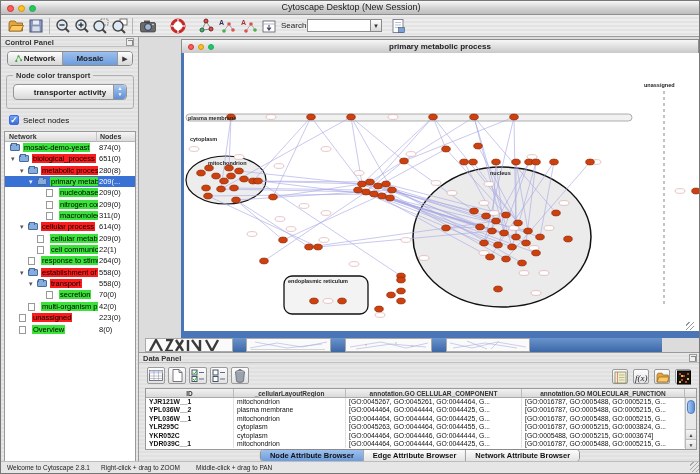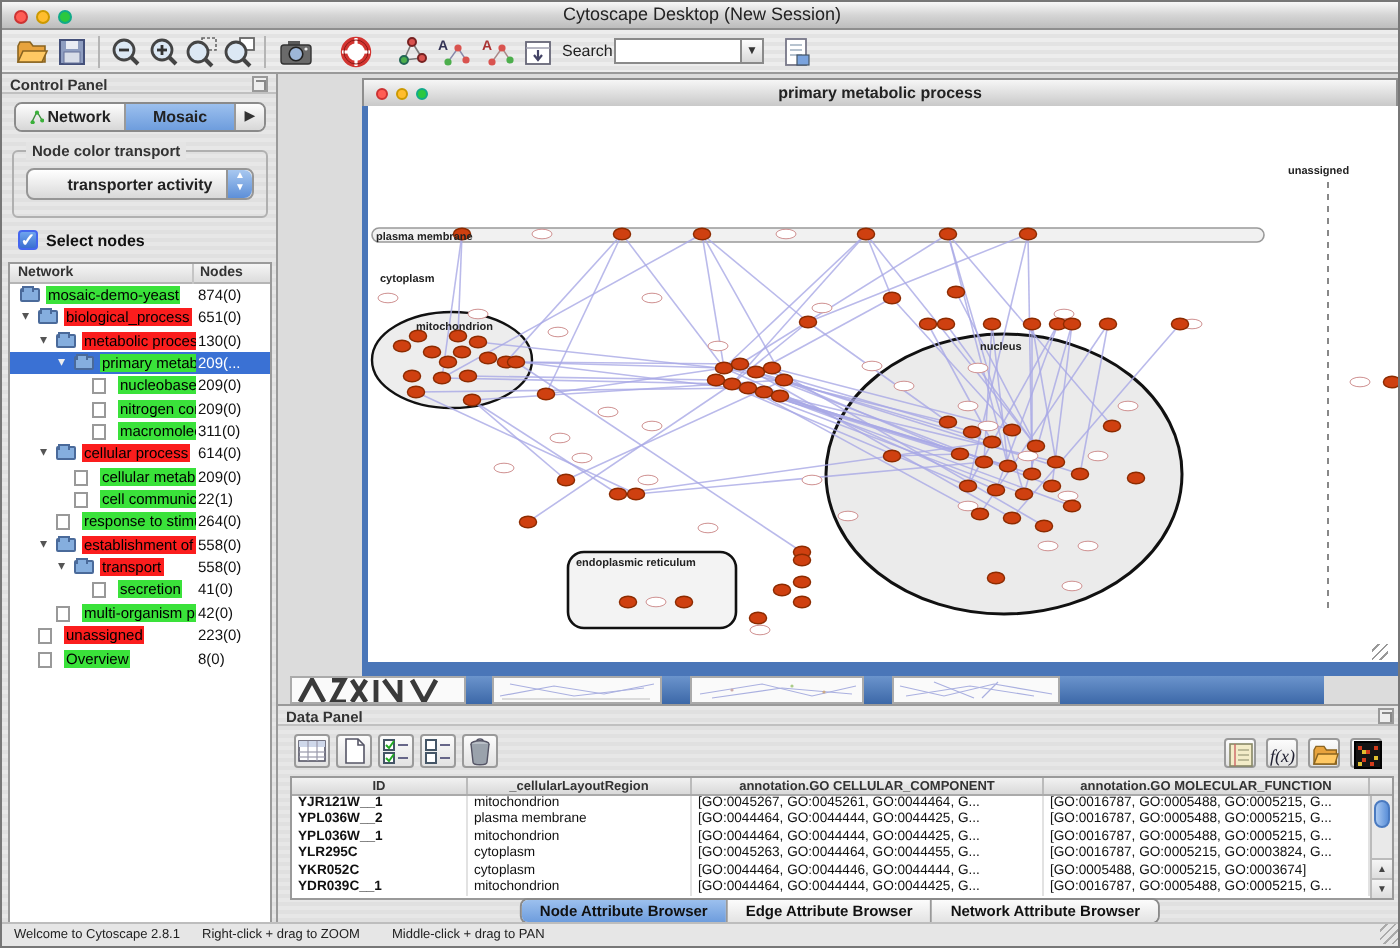--- a/index.html
+++ b/index.html
@@ -45,21 +45,21 @@
   .groupbox .gtitle { position:absolute; left:6px; top:-5px; padding:0 3px; font-size:7.5px; font-weight:bold; color:#333;
     background:#e4e4e4; }
   .dropdown { position:absolute; left:6px; top:8px; width:114px; height:16px; border:1px solid #969696; border-radius:4px;
     background:linear-gradient(#ffffff,#d9d9d9); font-size:8px; font-weight:bold; color:#222; text-align:center; line-height:15px; }
   .dd-btn { position:absolute; right:0; top:0; width:13px; height:14px; border-left:1px solid #969696; border-radius:0 4px 4px 0;
     background:linear-gradient(#a8c8f0,#5d8fd8); color:#fff; font-size:5px; line-height:6px; text-align:center; }
 
   .checkrow { position:absolute; left:8px; top:78px; height:12px; }
   .checkbox { position:absolute; left:0; top:0; width:10px; height:10px; border-radius:2px; border:1px solid #46e;
     background:linear-gradient(#6ea4ee,#3a6fd0); color:#fff; font-size:9px; line-height:9px; text-align:center; font-weight:bold; }
-  .checklabel { position:absolute; left:14px; top:1px; font-size:8px; font-weight:bold; color:#111; white-space:nowrap; }
+  .checklabel { position:absolute; left:14px; top:1px; font-size:8px; font-weight:normal; color:#111; white-space:nowrap; }
 
   .treebox { position:absolute; left:3px; top:94px; width:132px; height:360px; background:#fff; border:1px solid #9a9a9a; }
   .treehdr { position:relative; height:10px; background:linear-gradient(#f5f5f5,#dcdcdc); border-bottom:1px solid #b5b5b5; }
   .treehdr .h1 { position:absolute; left:4px; top:1px; font-size:7px; font-weight:bold; color:#333; }
   .treehdr .h2 { position:absolute; left:95px; top:1px; font-size:7px; font-weight:bold; color:#333; }
   .treehdr .hdiv { position:absolute; left:91px; top:0; width:1px; height:10px; background:#c5c5c5; }
   .trow { position:relative; height:11.35px; font-size:7.5px; white-space:nowrap; }
   .trow.sel { background:#3a71d4; }
   .texp { position:absolute; top:0px; font-size:7px; color:#555; line-height:11px; }
   .trow.sel .texp { color:#eee; }
@@ -297,21 +297,21 @@
           <div class="trow">
             <span class="texp" style="left:6px">▾</span>
             <span class="ticon folder" style="left:14px"></span>
             <span class="tlabel red" style="left:27px; max-width:66px">biological_process</span>
             <span class="tcount">651(0)</span>
           </div>
           <div class="trow">
             <span class="texp" style="left:15px">▾</span>
             <span class="ticon folder" style="left:23px"></span>
             <span class="tlabel red" style="left:36px; max-width:57px">metabolic process</span>
-            <span class="tcount">130(0)</span>
+            <span class="tcount">280(8)</span>
           </div>
           <div class="trow sel">
             <span class="texp" style="left:24px">▾</span>
             <span class="ticon folder" style="left:32px"></span>
             <span class="tlabel green" style="left:45px; max-width:48px">primary metabo</span>
             <span class="tcount">209(...</span>
           </div>
           <div class="trow">
             <span class="texp" style="left:33px"></span>
             <span class="ticon file" style="left:41px"></span>
@@ -363,21 +363,21 @@
           <div class="trow">
             <span class="texp" style="left:24px">▾</span>
             <span class="ticon folder" style="left:32px"></span>
             <span class="tlabel red" style="left:45px; max-width:48px">transport</span>
             <span class="tcount">558(0)</span>
           </div>
           <div class="trow">
             <span class="texp" style="left:33px"></span>
             <span class="ticon file" style="left:41px"></span>
             <span class="tlabel green" style="left:54px; max-width:39px">secretion</span>
-            <span class="tcount">41(0)</span>
+            <span class="tcount">70(0)</span>
           </div>
           <div class="trow">
             <span class="texp" style="left:15px"></span>
             <span class="ticon file" style="left:23px"></span>
             <span class="tlabel green" style="left:36px; max-width:57px">multi-organism pro</span>
             <span class="tcount">42(0)</span>
           </div>
           <div class="trow">
             <span class="texp" style="left:6px"></span>
             <span class="ticon file" style="left:14px"></span>

